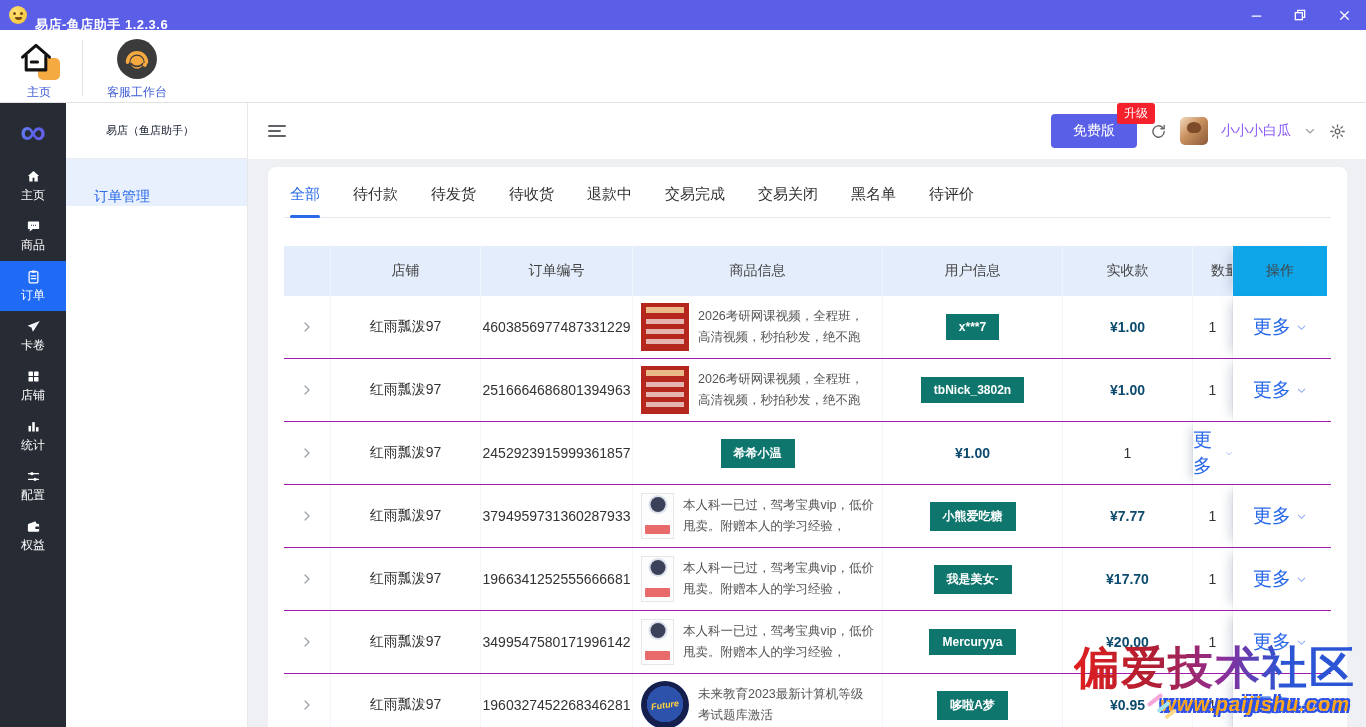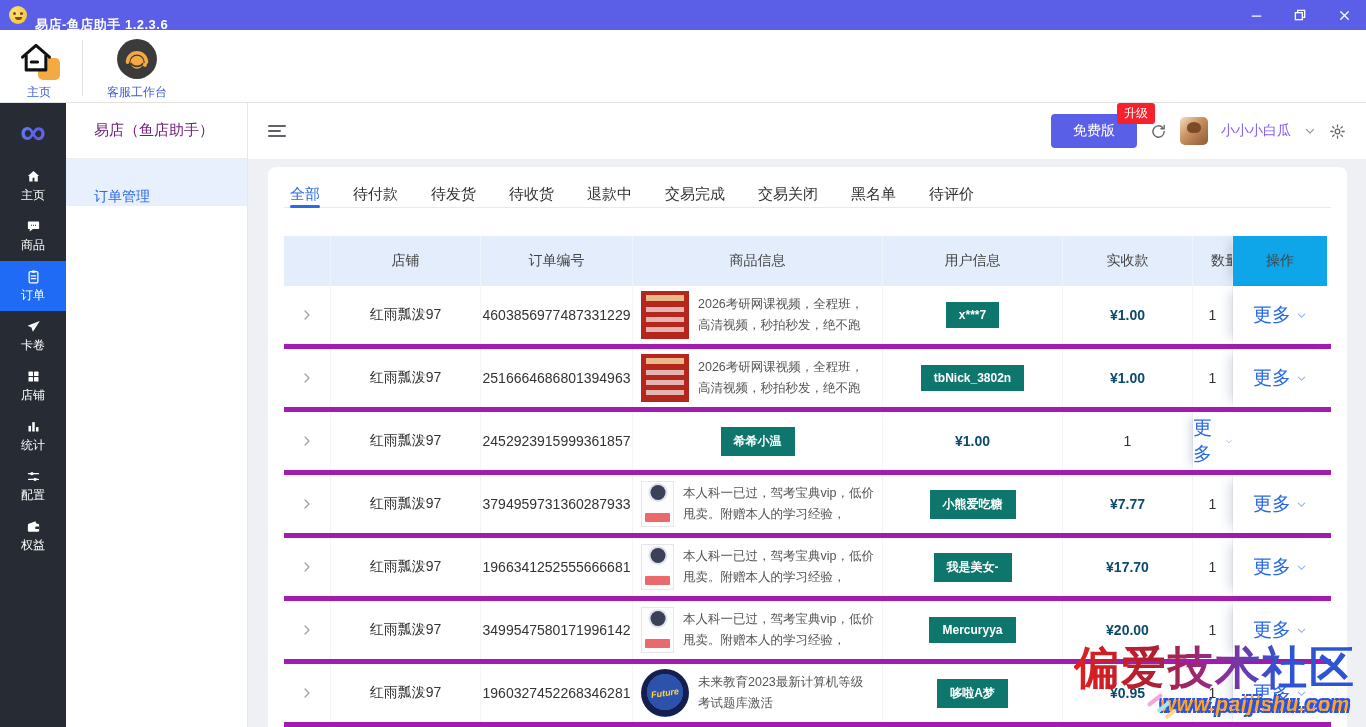--- a/index.html
+++ b/index.html
@@ -37,21 +37,21 @@
     background:linear-gradient(120deg,#6ea8f7 10%,#5b5fe8 55%,#9a6cf0 95%);
     -webkit-background-clip:text; background-clip:text; color:transparent; }
   .nav-item { width:66px; height:50px; display:flex; flex-direction:column; align-items:center;
     justify-content:center; gap:3px; color:#fff; font-size:12px; cursor:pointer; }
   .nav-item.active { background:#1f6bf6; }
   .nav-ico { height:15px; display:flex; align-items:center; }
   .nav-ico svg { width:15px; height:15px; display:block; }
 
   .submenu { width:182px; background:#fff; border-right:1px solid #e8e8e8; flex-shrink:0; }
   .submenu-header { height:56px; border-bottom:1px solid #ececec; display:flex; align-items:center;
-    padding-left:28px; font-size:15px; color:#701a75; }
+    padding-left:40px; font-size:11px; color:#0f172a; }
   .submenu-item { height:47px; display:flex; align-items:flex-end; padding-left:28px; font-size:14px;
     color:#333; cursor:pointer; }
   .submenu-item.active { background:#e8effd; color:#2a6ae9; }
 
   .right { flex:1; display:flex; flex-direction:column; min-width:0; }
   .pagehead { height:56px; background:#fff; display:flex; align-items:center; padding:0 20px; flex-shrink:0; }
   .collapse-btn { width:18px; cursor:pointer; display:flex; flex-direction:column; gap:3px; }
   .collapse-btn i { display:block; height:2px; background:#5f6368; border-radius:1px; }
   .collapse-btn i:nth-child(1){ width:18px; } .collapse-btn i:nth-child(2){ width:13px; } .collapse-btn i:nth-child(3){ width:18px; }
   .ph-right { margin-left:auto; display:flex; align-items:center; gap:13px; }
@@ -63,32 +63,32 @@
   .avatar { width:28px; height:28px; border-radius:5px; cursor:pointer; position:relative; overflow:hidden;
     background:linear-gradient(135deg,#f3dcc0 0%,#c98f5e 45%,#8a5a38 100%); }
   .avatar::after { content:""; position:absolute; left:7px; top:5px; width:14px; height:11px;
     border-radius:50% 50% 40% 40%; background:#7d4b28; }
   .uname { font-size:14px; color:#8b5cf6; cursor:pointer; }
 
   .content { flex:1; background:#eef0f4; padding:8px 19px 0 20px; min-height:0; }
   .card { background:#fff; border-radius:8px 8px 0 0; height:100%; padding:12px 16px 0; overflow:hidden; }
 
   .tabs { display:flex; gap:33px; border-bottom:1px solid #e6e9ef; padding:6px 6px 0; }
-  .tab { font-size:15px; color:#303133; padding-bottom:3px; position:relative; cursor:pointer; white-space:nowrap; }
+  .tab { font-size:15px; color:#303133; padding-bottom:13px; position:relative; cursor:pointer; white-space:nowrap; }
   .tab.active { color:#2a6ae9; }
   .tab.active::after { content:""; position:absolute; left:0; right:0; bottom:-1px; height:3px;
     background:#2a6ae9; border-radius:2px; }
 
   
   .tablewrap { margin-top:28px; }
   .trow { display:grid; grid-template-columns:47px 150px 152px 250px 180px 130px 40px 94px; }
   .cell { display:flex; align-items:center; justify-content:center; min-width:0; }
   .thead .cell { background:#e4edfb; color:#444; font-size:14px; height:50px; border-right:1px solid #f0f5fd; }
   .thead .cell.qty { justify-content:flex-start; padding-left:18px; white-space:nowrap; overflow:hidden; }
-  .tbody .trow { border-bottom:5px solid #a21caf; height:63px; background:#fff; }
+  .tbody .trow { border-bottom:1px solid #a21caf; height:63px; background:#fff; }
   .tbody .cell { border-right:1px solid #f4f5f7; font-size:14px; color:#333; }
   .cell.ops { border-right:none; box-shadow:-9px 0 10px -6px rgba(60,80,120,.22); position:relative; background:inherit; }
   .thead .cell.ops { background:#0ea5e9; }
   .cell.product { justify-content:flex-start; padding:0 8px; gap:9px; }
   .ptext { font-size:12.5px; color:#555; line-height:21px; max-height:42px; overflow:hidden; }
   .user-btn { background:#0f766e; color:#fff; font-size:12px; font-weight:bold; padding:6px 13px;
     border-radius:0; border:none; cursor:pointer; white-space:nowrap; }
   .amount { color:#0c4a6e; font-weight:bold; font-size:14px; }
   .more { color:#2a6ae9; font-size:19px; display:flex; align-items:center; gap:5px; cursor:pointer; }
 

